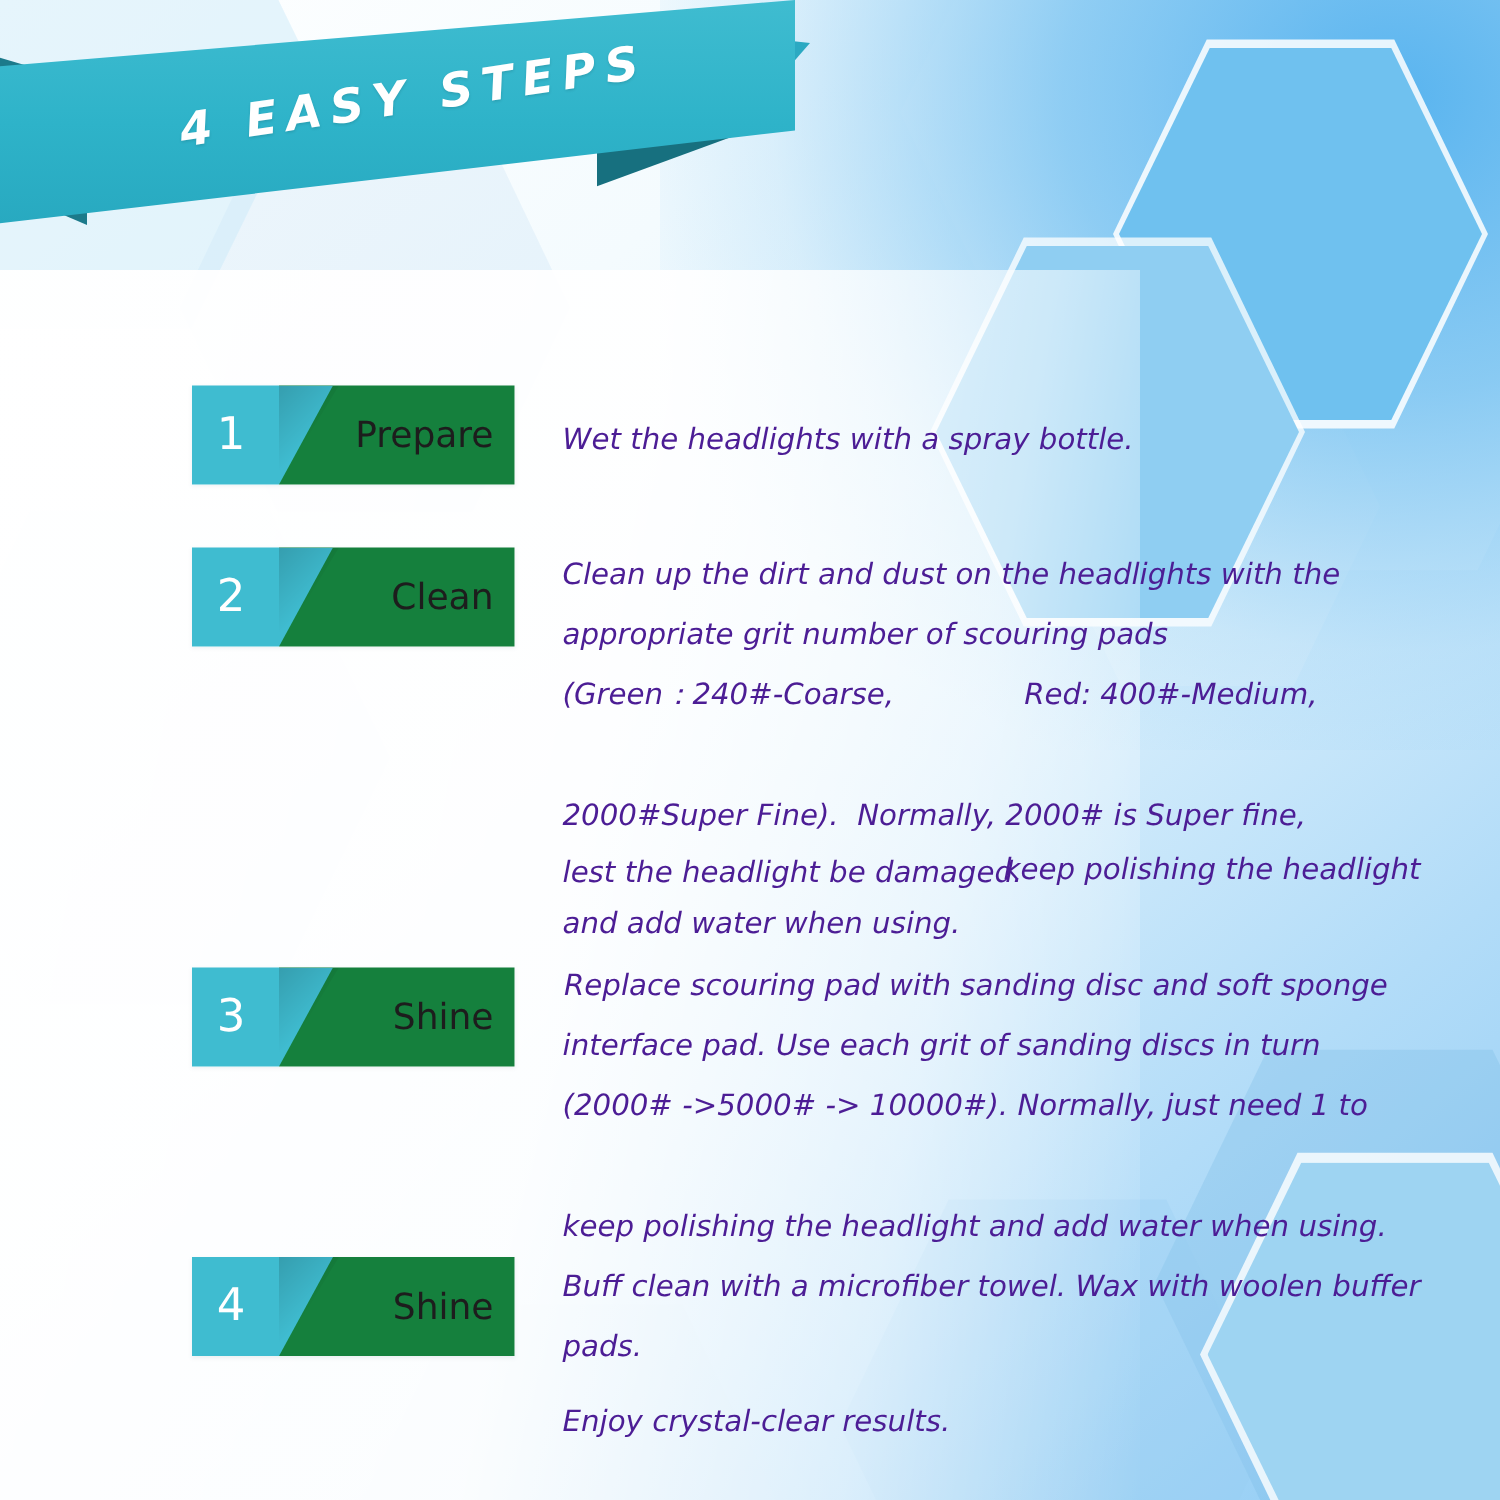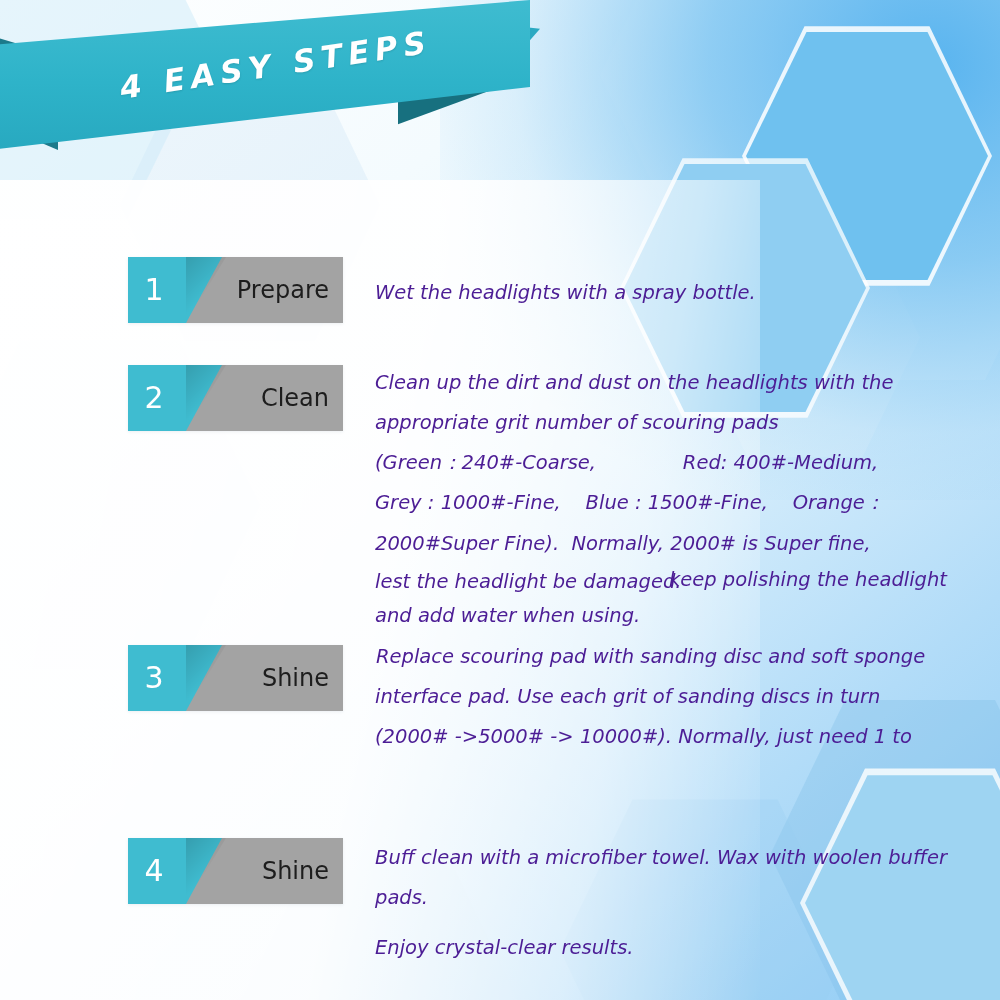--- a/index.html
+++ b/index.html
@@ -135,21 +135,21 @@
   .step-num {
     color: #ffffff;
     font-family: "DejaVu Sans", sans-serif;
     font-size: 30px;
     font-weight: normal;
     line-height: 1;
     padding-right: 6px;
   }
   .step-name-box {
     position: relative;
-    background: #a3a3a3;
+    background: #15803d;
     display: flex;
     align-items: center;
     justify-content: flex-end;
     padding-right: 14px;
     min-width: 112px;
     flex: 1;
   }
   
   .step-wedge {
     position: absolute;
@@ -270,26 +270,26 @@
       <div class="step-wedge"></div>
       <div class="step-wedge-shadow"></div>
     </div>
   </div>
 
   <div class="para" style="left:375px; top:273px;">Wet the headlights with a spray bottle.</div>
 
   <div class="para" style="left:375px; top:403px;">appropriate grit number of scouring pads</div>
   <div class="para" style="left:375px; top:363px;">Clean up the dirt and dust on the headlights with the</div>
   <div class="para" style="left:375px; top:443px;">(Green：240#-Coarse,              Red: 400#-Medium,</div>
-  <div class="para" style="left:375px; top:483px;">Grey : 1000#-Fine,    Blue : 1500#-Fine,    Orange：</div>
   <div class="para" style="left:375px; top:524px;">2000#Super Fine).  Normally, 2000# is Super fine,</div>
   <div class="para" style="left:375px; top:562px;">lest the headlight be damaged.</div>
   <div class="para" style="left:669px; top:560px;">keep polishing the headlight</div>
   <div class="para" style="left:375px; top:596px;">and add water when using.</div>
 
   <div class="para" style="left:376px; top:637px;">Replace scouring pad with sanding disc and soft sponge</div>
   <div class="para" style="left:375px; top:677px;">interface pad. Use each grit of sanding discs in turn</div>
   <div class="para" style="left:375px; top:717px;text-align:right;">(2000# -&gt;5000# -&gt; 10000#). Normally, just need 1 to</div>
+  <div class="para" style="left:375px; top:798px;">keep polishing the headlight and add water when using.</div>
 
   <div class="para" style="left:375px; top:838px;">Buff clean with a microfiber towel. Wax with woolen buffer pads.</div>
   <div class="para" style="left:375px; top:928px;">Enjoy crystal-clear results.</div>
 
 </div>
 
 </body></html>

